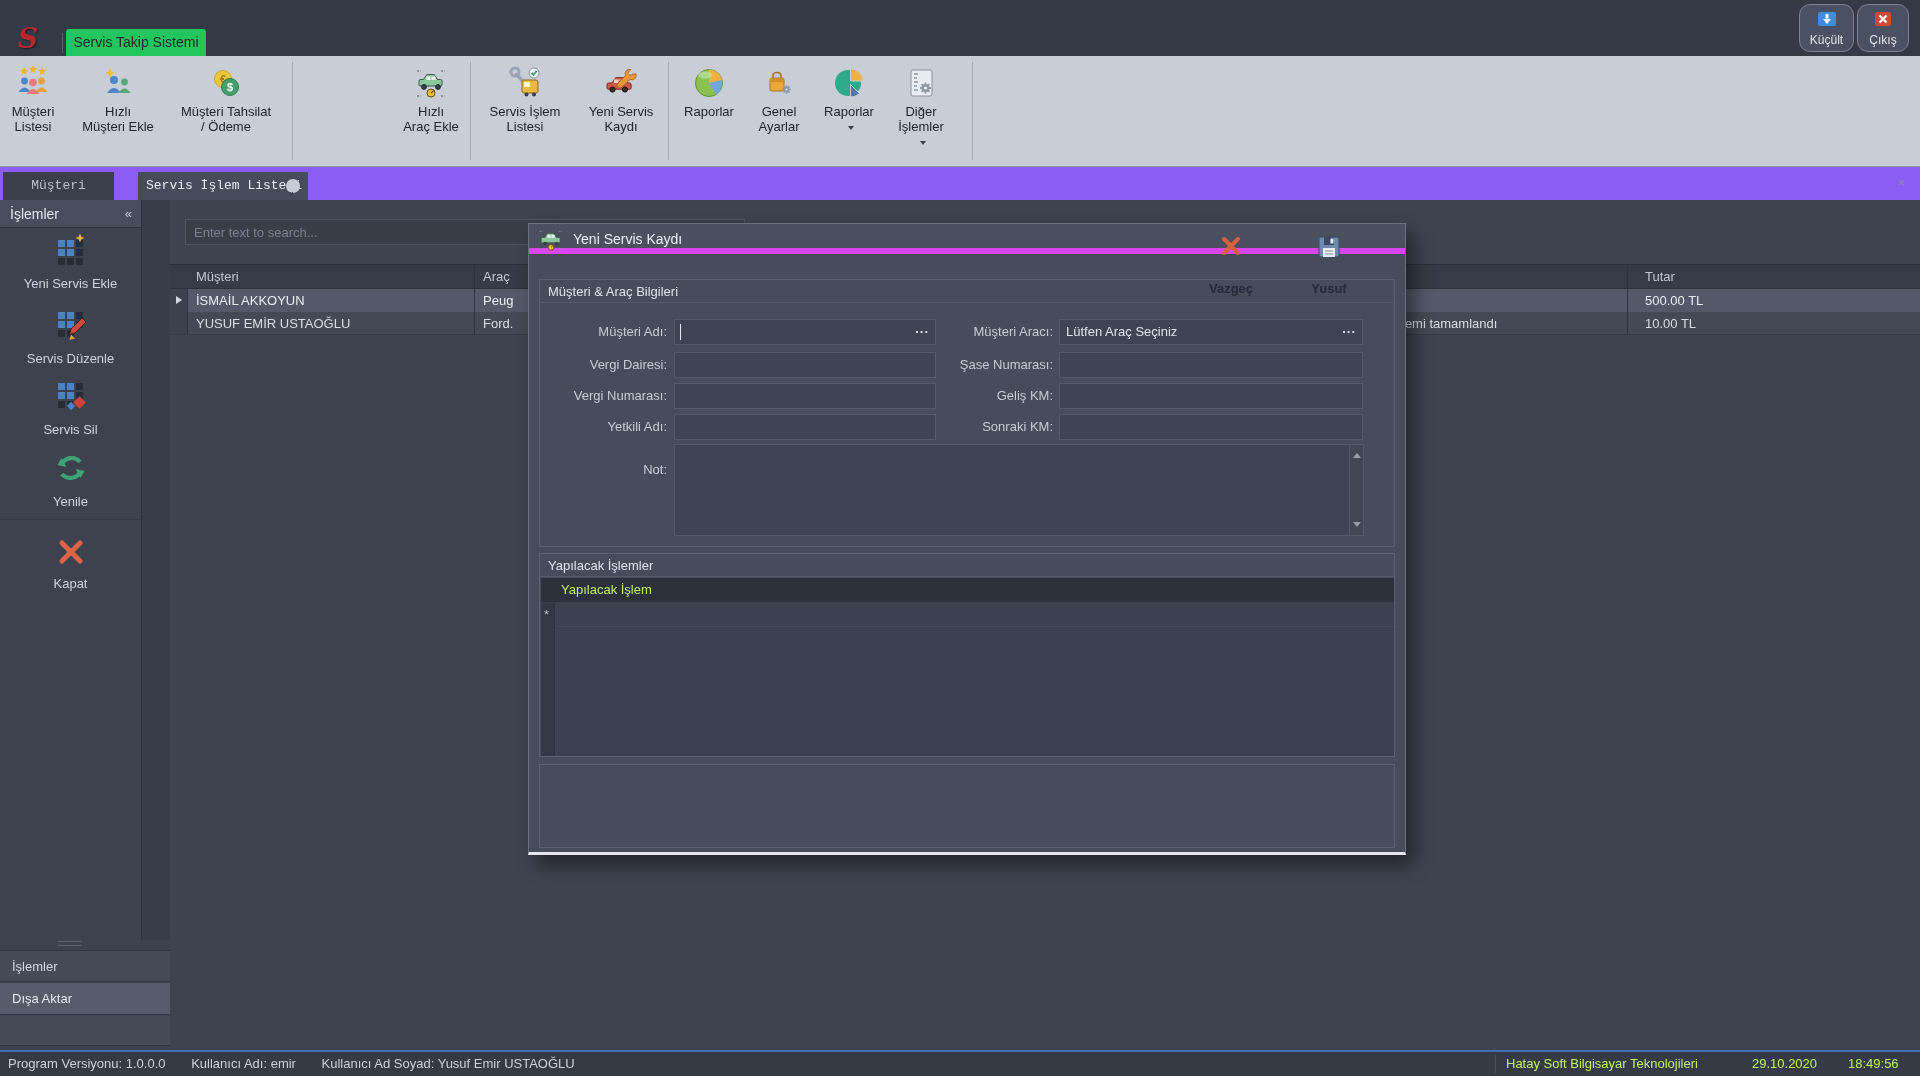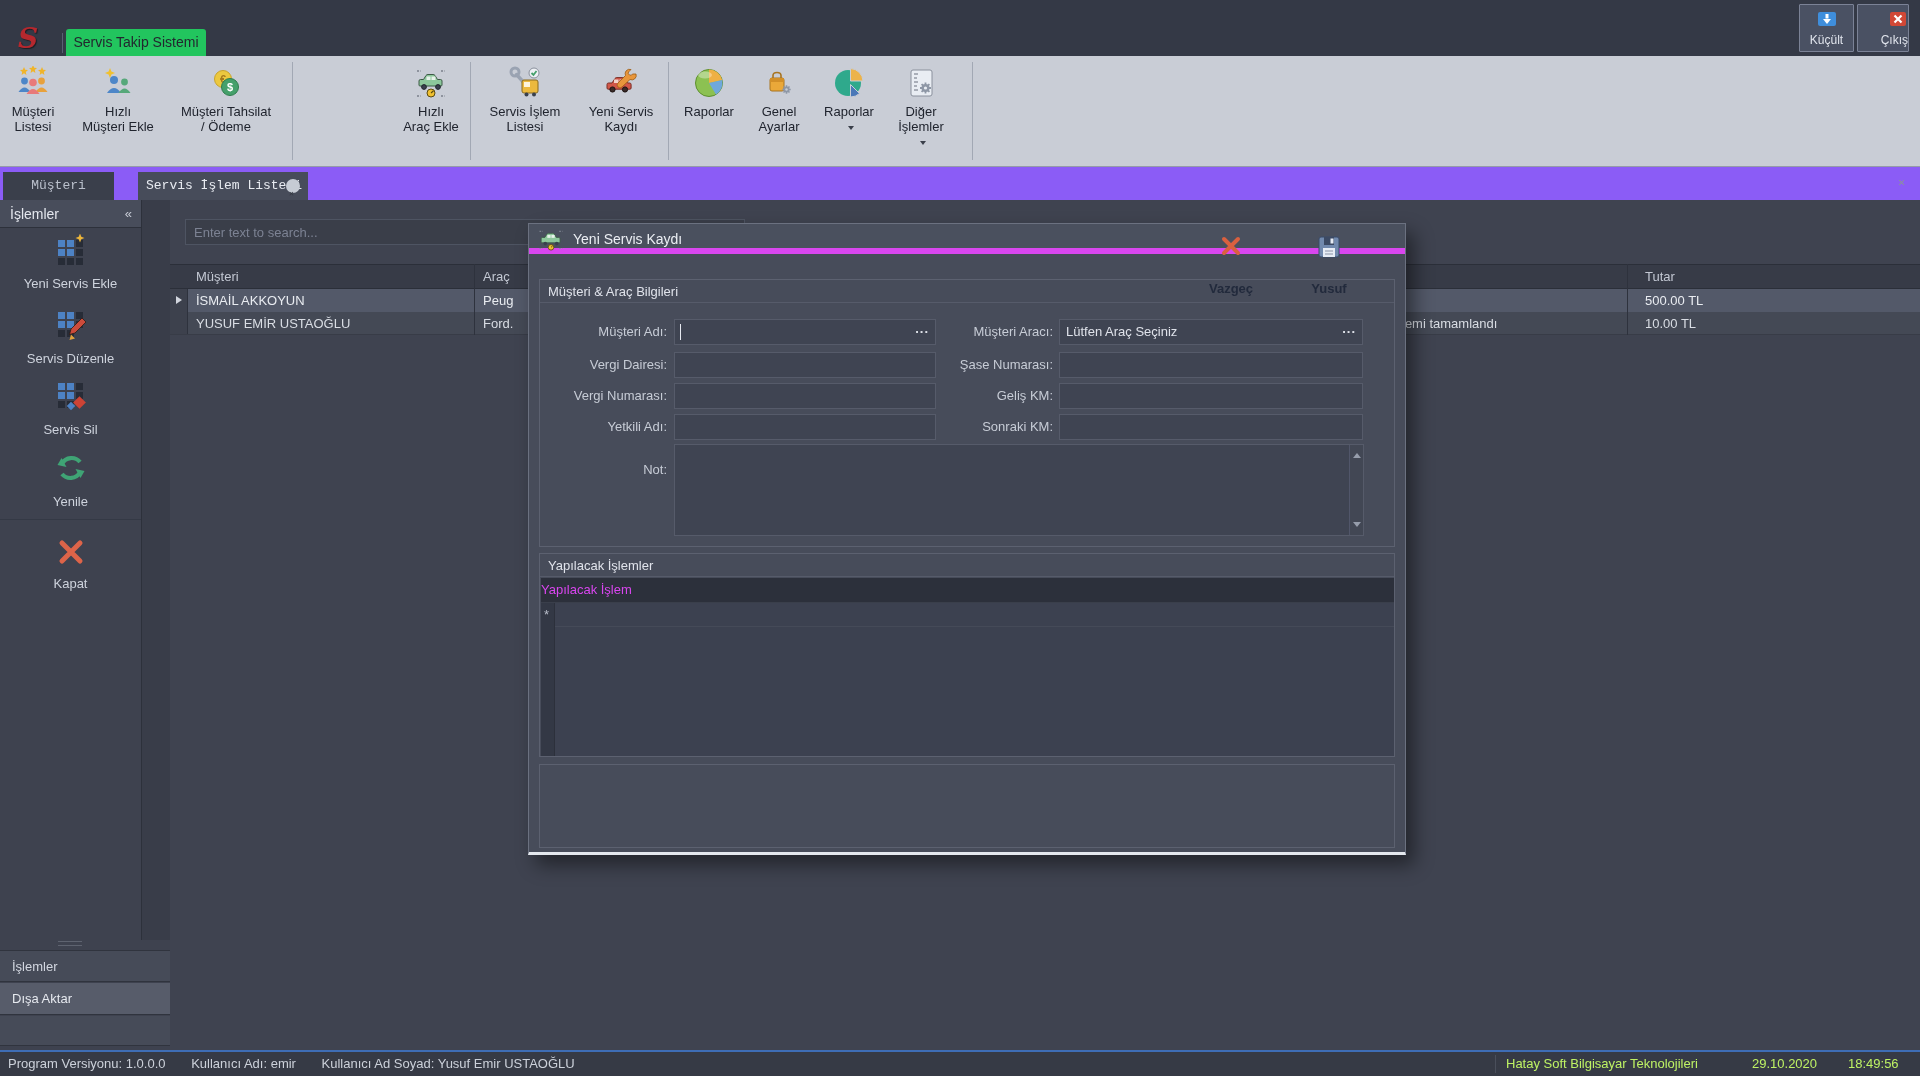--- a/index.html
+++ b/index.html
@@ -4,25 +4,25 @@
 <style>
   * { margin:0; padding:0; box-sizing:border-box; }
   html,body { width:1920px; height:1076px; overflow:hidden; }
   body { font-family:"Liberation Sans", sans-serif; background:#3f4350; position:relative; color:#d5d9e1; }
 
   
   .titlebar { position:absolute; left:0; top:0; width:1920px; height:56px; background:#343946; }
   .logo-s { position:absolute; left:18px; top:22px; font-family:"DejaVu Serif", serif; font-style:italic; font-weight:bold; font-size:28px; color:#b5282e; text-shadow:1px 1px 1px rgba(0,0,0,.5); }
   .logo-sep { position:absolute; left:62px; top:33px; width:1px; height:20px; background:#5a6173; }
   .app-tab { position:absolute; left:66px; top:29px; width:140px; height:27px; background:#22c55e; border-radius:3px 3px 0 0; font-size:14px; color:#23272f; text-align:center; line-height:27px; }
-  .win-btn { position:absolute; top:4px; height:48px; background:#4a5163; border:1px solid #7b8296; border-radius:1px; text-align:center; cursor:default; }
+  .win-btn { position:absolute; top:4px; height:48px; background:#4a5163; border:1px solid #7b8296; border-radius:11px; text-align:center; cursor:default; }
   .win-btn .wlbl { position:absolute; bottom:4px; width:100%; font-size:12px; color:#e0e4ec; }
   .win-btn svg { margin-top:6px; }
   .btn-kucult { left:1799px; width:55px; }
-  .btn-cikis  { left:1857px; width:52px;text-align:right; }
+  .btn-cikis  { left:1857px; width:52px; }
 
   
   .ribbon { position:absolute; left:0; top:56px; width:1920px; height:111px; background:#c9cdd6; border-bottom:1px solid #959ba8; }
   .ribbon-item { position:absolute; top:2px; height:106px; text-align:center; cursor:default; }
   .ric { height:46px; display:flex; align-items:center; justify-content:center; padding-top:4px; }
   .rlbl { font-size:13px; line-height:15px; color:#20242e; }
   .rlbl span { display:block; }
   .ribbon-sep { position:absolute; top:6px; width:1px; height:98px; background:#a2a8b4; }
   .caret { display:inline-block; width:0; height:0; border:3.5px solid transparent; border-top:4.5px solid #3a3f4a; vertical-align:middle; margin-left:3px; margin-top:3px; }
 
@@ -81,21 +81,21 @@
   .inp { position:absolute; height:26px; background:#3f4452; border:1px solid #565b6a; font-size:13px; line-height:24px; color:#dfe2ea; padding-left:6px; }
   .inp-l { left:145px; width:262px; }
   .inp-r { left:530px; width:304px; }
   .inp .dots { position:absolute; right:6px; top:-3px; color:#e0e3ea; font-weight:bold; letter-spacing:1px; cursor:pointer; }
   .caret-line { position:absolute; left:5px; top:4px; width:1px; height:16px; background:#e6e9f0; }
   .note-area { position:absolute; left:145px; top:220px; width:690px; height:92px; background:#3f4452; border:1px solid #565b6a; }
   .note-scroll { position:absolute; right:0; top:0; width:14px; height:100%; background:#424754; border-left:1px solid #51566a; }
   .ns-up, .ns-dn { position:absolute; left:3px; width:0; height:0; border:4px solid transparent; cursor:pointer; }
   .ns-up { top:4px; border-bottom:5px solid #969dab; }
   .ns-dn { bottom:4px; border-top:5px solid #969dab; }
-  .dlg-grid-head { position:absolute; left:1px; top:24px; width:853px; height:25px; background:#2c303b; border-bottom:1px solid #3a3f4b; font-size:13px; line-height:24px; color:#d946ef; }
+  .dlg-grid-head { position:absolute; left:1px; top:24px; width:853px; height:25px; background:#2c303b; border-bottom:1px solid #3a3f4b; font-size:13px; line-height:24px; color:#bef264; padding-left:20px; }
   .dlg-grid-body { position:absolute; left:1px; top:49px; width:853px; height:153px; background:#3c4150; }
   .dlg-grid-ind { position:absolute; left:0; top:0; width:14px; height:100%; background:#333845; border-right:1px solid #2c303b; }
   .dlg-grid-row1 { position:absolute; left:14px; top:0; width:839px; height:24px; border-bottom:1px solid rgba(255,255,255,0.05); }
   .new-row-star { position:absolute; left:3px; top:4px; font-size:13px; color:#b8bdc9; }
   .btnrow { position:absolute; left:10px; top:540px; width:856px; height:84px; border:1px solid #5c6170; background:#474c5a; }
   .dlg-btn { position:absolute; top:6px; height:72px; text-align:center; cursor:pointer; }
   .dlg-btn .blbl { position:absolute; bottom:6px; width:100%; font-size:13px; font-weight:bold; color:#222a3c; }
   .dlg-btn svg { margin-top:4px; }
   .btn-vazgec { left:662px; width:80px; }
   .btn-kaydet { left:761px; width:78px; }

